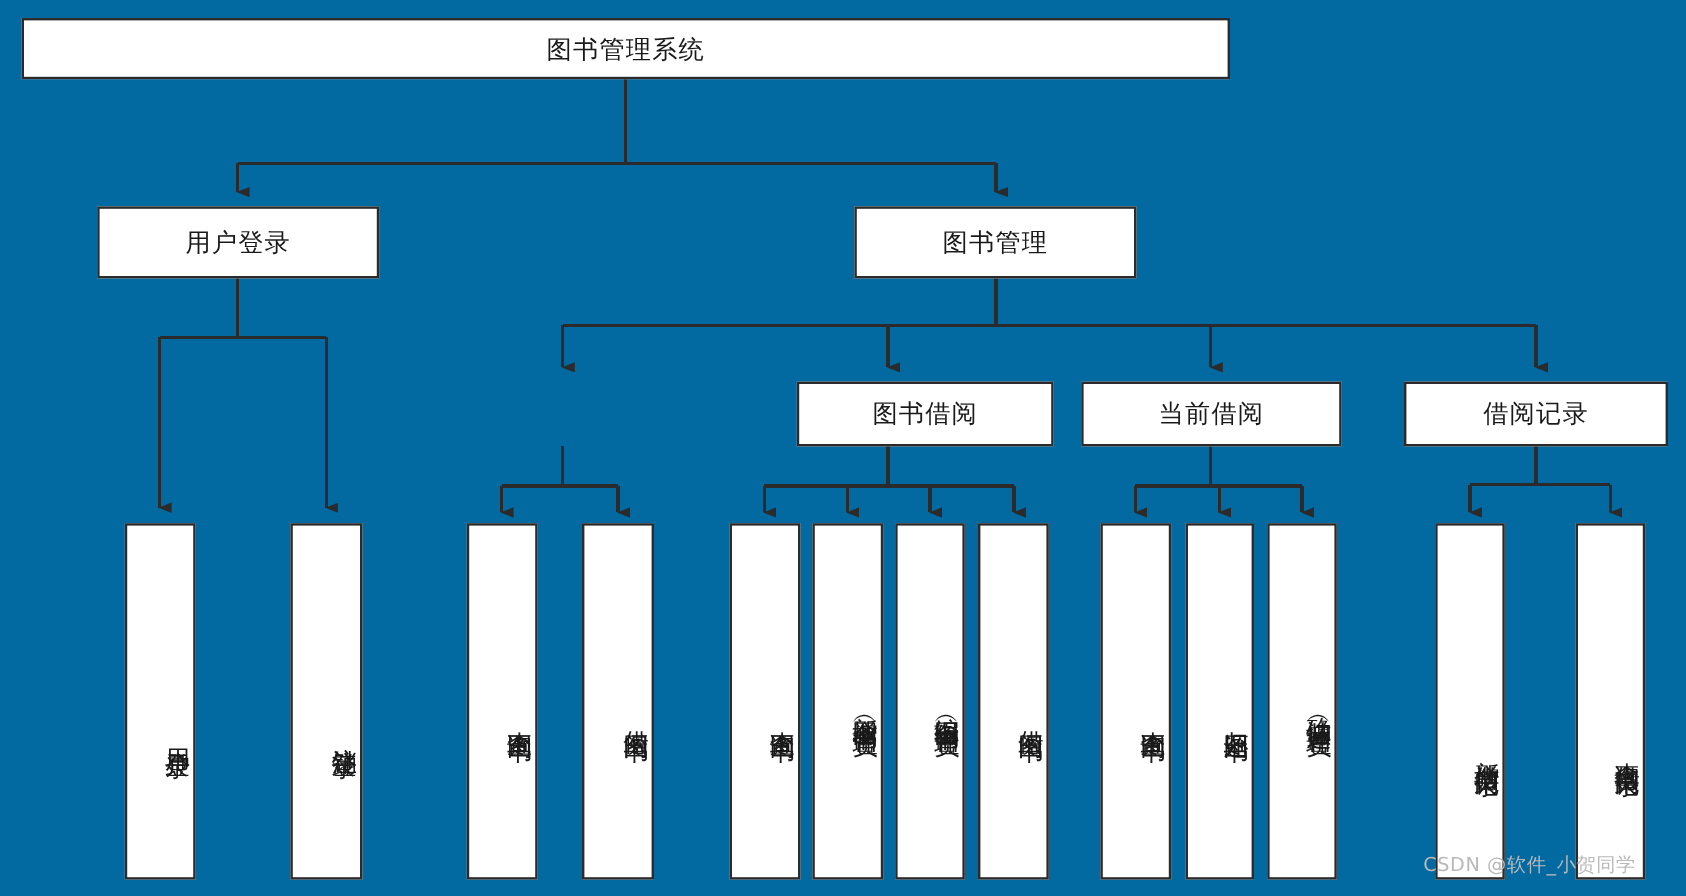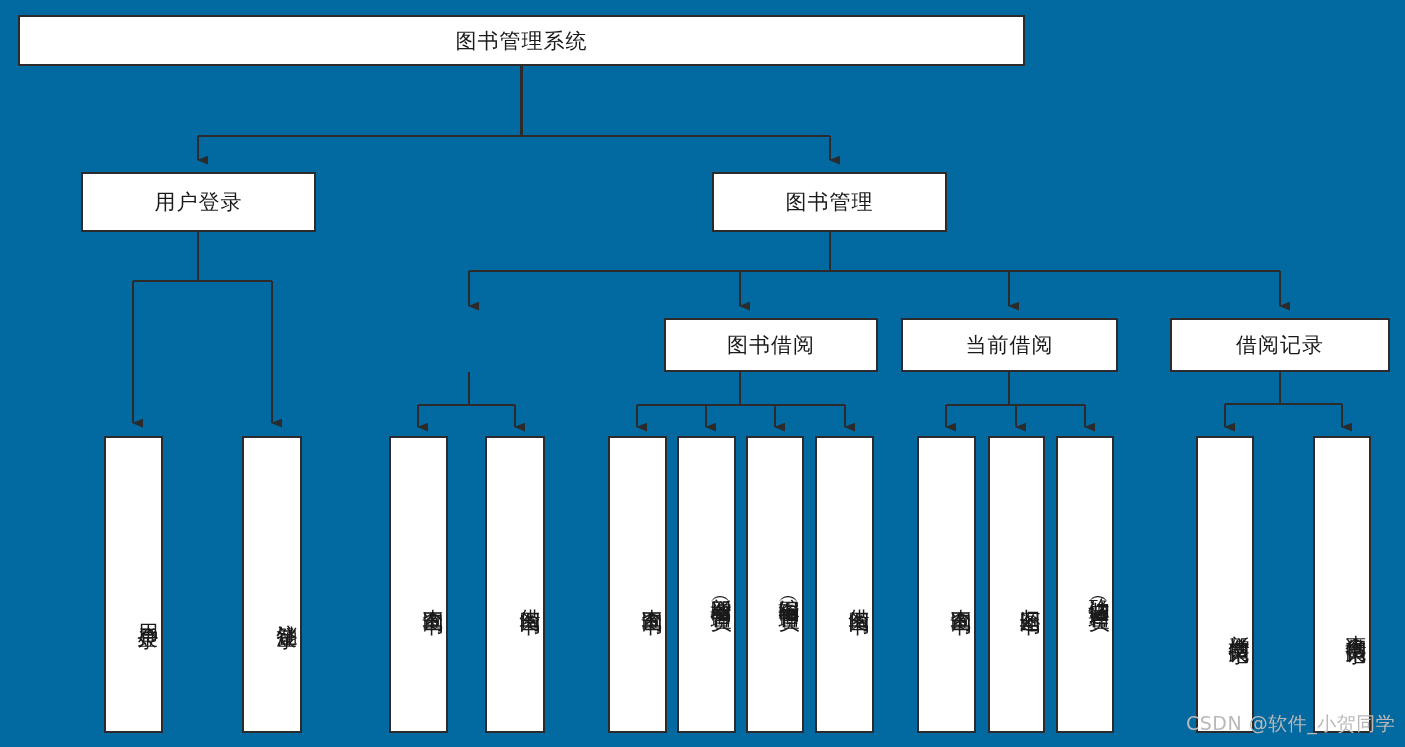--- a/index.html
+++ b/index.html
@@ -63,21 +63,21 @@
   .node-v.pad-top-md {
     padding-top: 22px;
   }
   .node-v.pad-top-xl {
     padding-top: 78px;
   }
   .watermark {
     position: absolute;
     left: 1186px;
     top: 711px;
-    font-size: 19px;
+    font-size: 16px;
     color: #b9b9b9;
     white-space: nowrap;
     letter-spacing: 0.5px;
     pointer-events: none;
   }
 </style>
 </head>
 <body>
 
 <div id="diagram-root">

